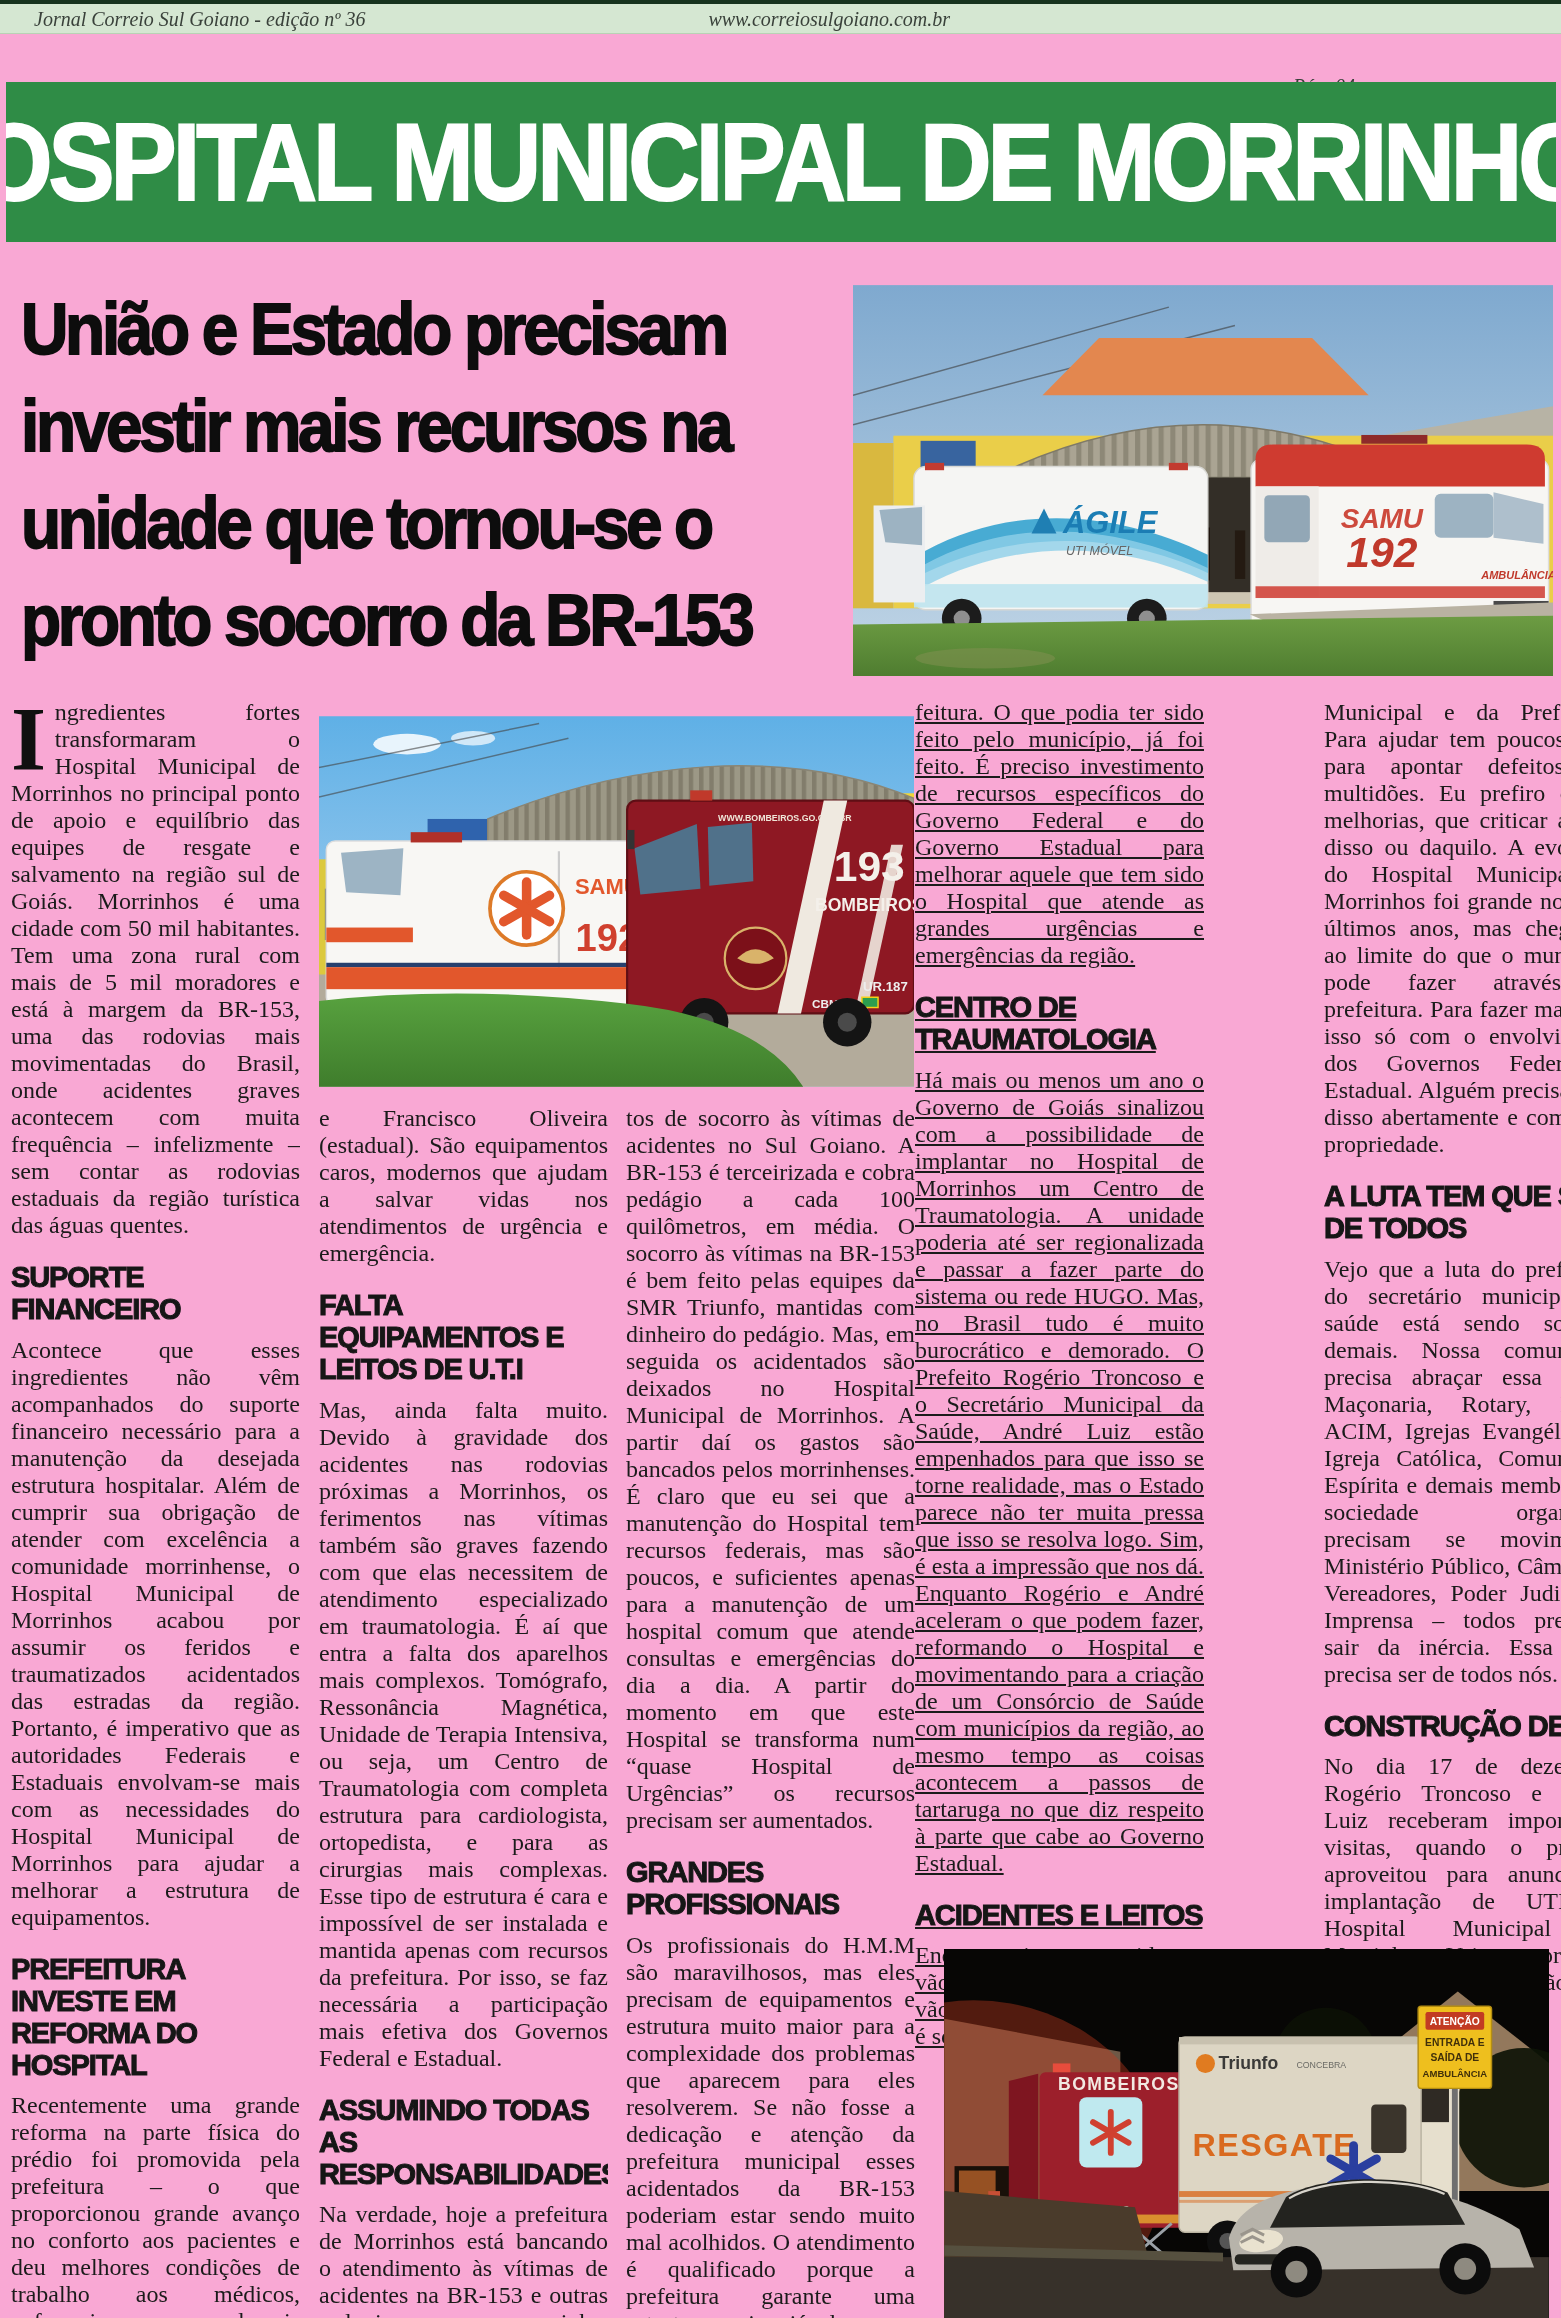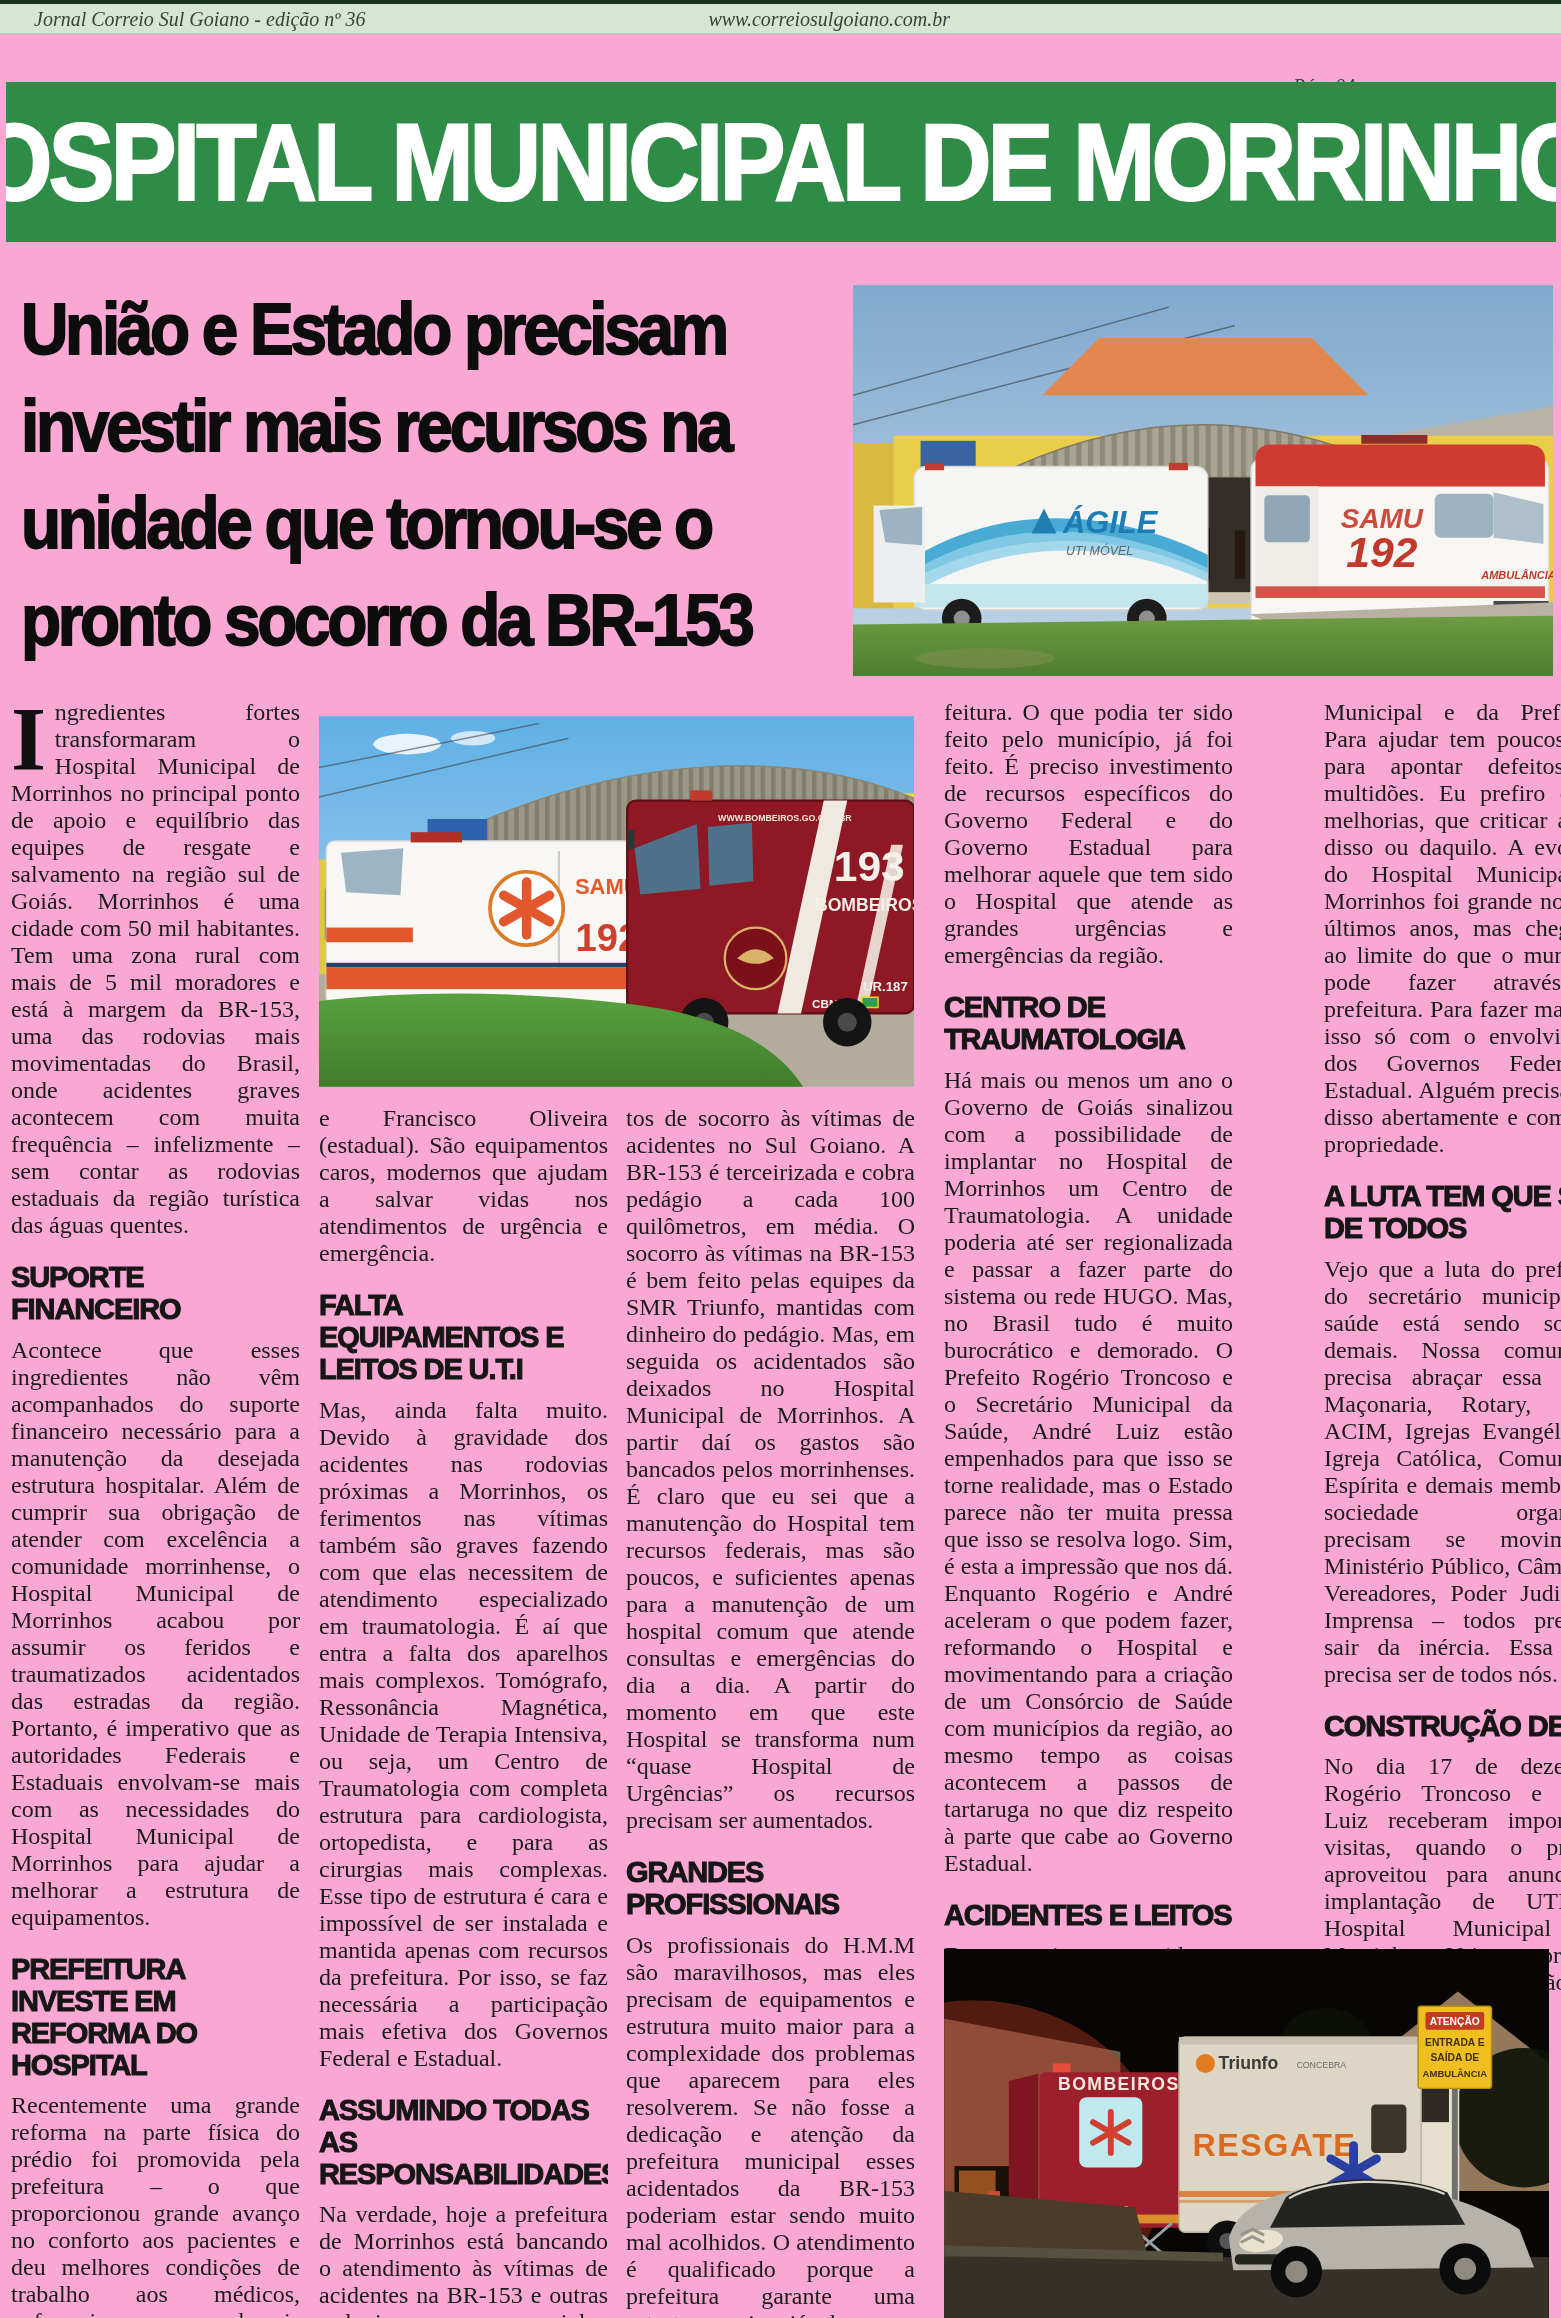--- a/index.html
+++ b/index.html
@@ -33,21 +33,21 @@
   .photo-top{left:853px;top:285px;width:700px;height:391px;font-style:italic;}
   .photo-mid{left:319px;top:716px;width:595px;height:371px;}
   .photo-bot{left:944px;top:1949px;width:605px;height:369px;z-index:5;background:#070605;}
 
   
   .col{position:absolute;top:699px;height:1620px;overflow:hidden;box-sizing:border-box;
        text-align:justify;font:24px/27px "Liberation Serif",serif;color:#1b1b1b;z-index:1;}
   .c1{left:11px;width:289px;}
   .c2{left:319px;width:289px;padding-top:406px;}
   .c3{left:626px;width:289px;padding-top:406px;}
-  .c4{left:944px;width:289px;}
+  .c4{left:915px;width:289px;text-decoration:underline;}
   .c5{left:1324px;width:297px;}
   .col p{margin:0 0 1.5px 0;}
   .col h3{font:700 29px/32px "Liberation Sans",sans-serif;color:#161616;margin:22px 0 11.7px 0;
           letter-spacing:-1.1px;-webkit-text-stroke:1px #161616;text-align:left;}
   .col h3:first-child{margin-top:0;}
   .dcap{float:left;font:700 90px/70px "Liberation Serif",serif;color:#101010;
         padding:5.9px 8.8px 0 0;}
 </style>
 </head>
 <body>

